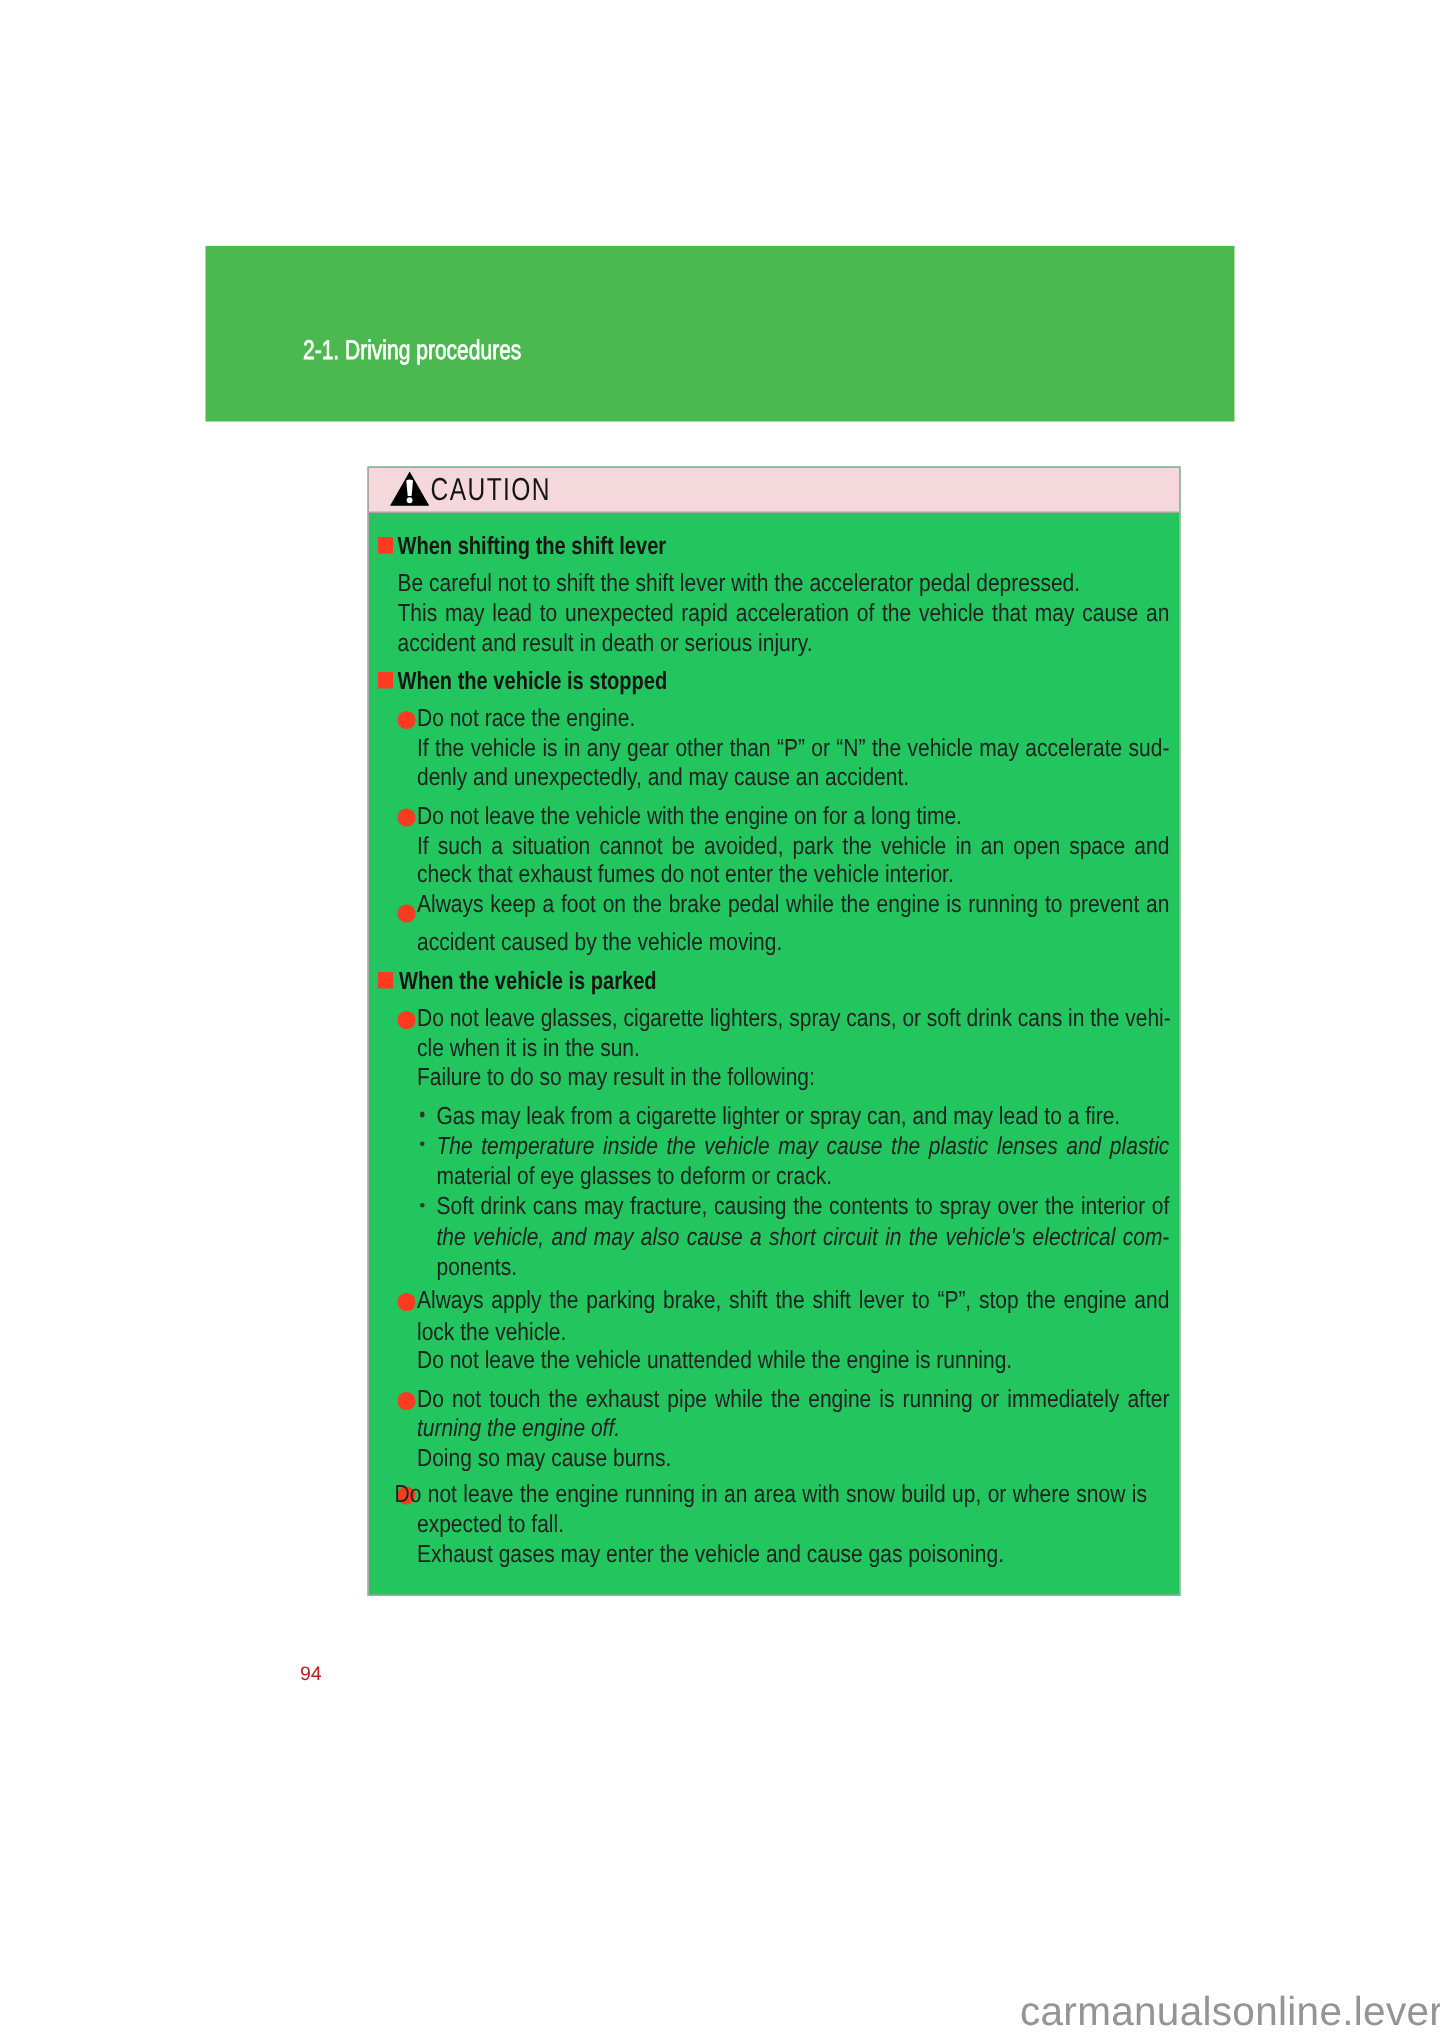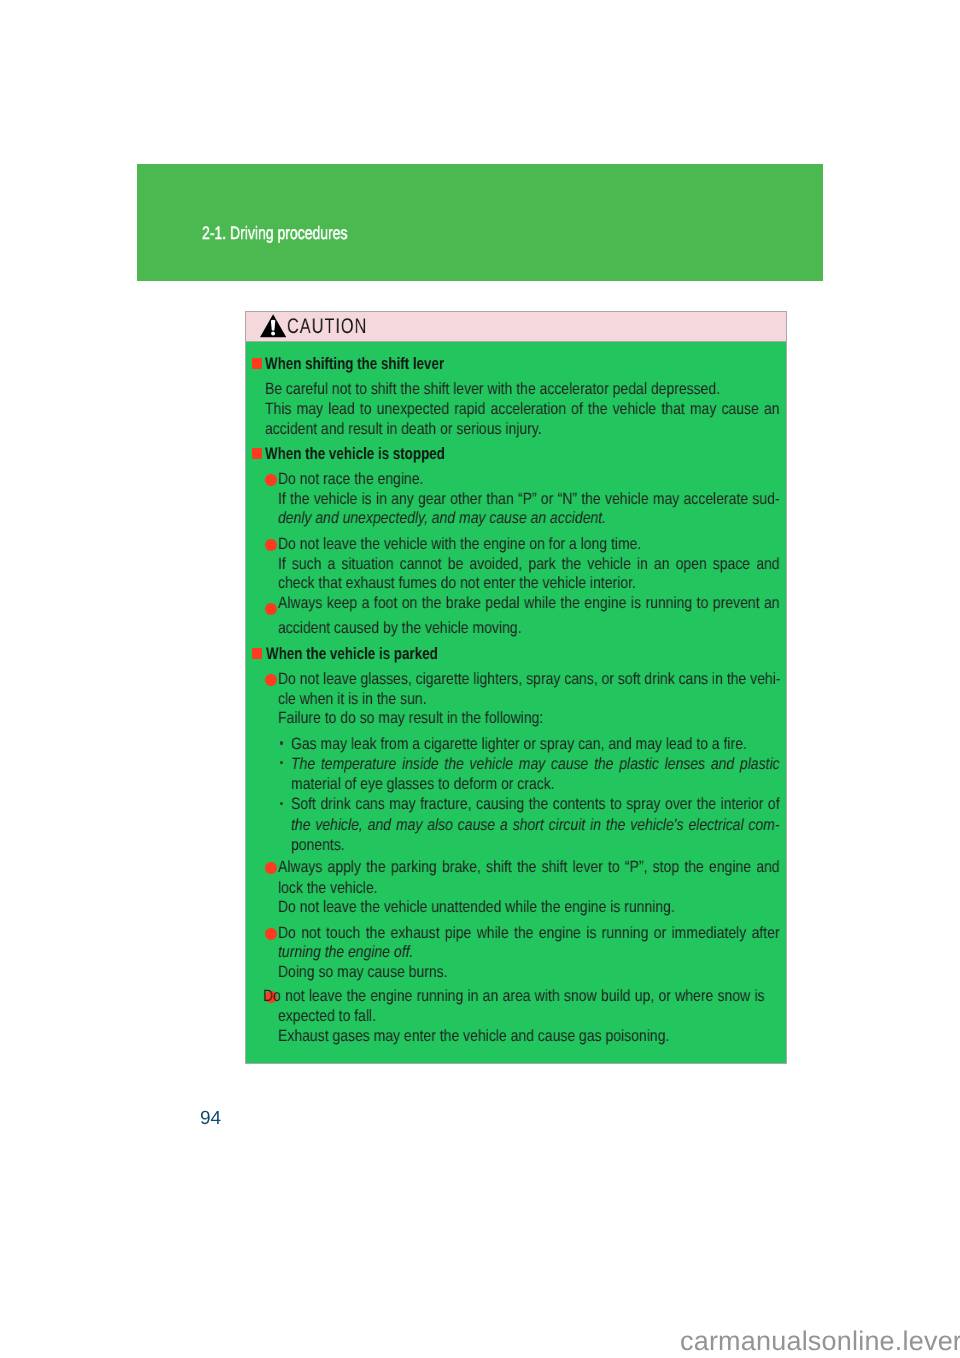--- a/index.html
+++ b/index.html
@@ -56,21 +56,21 @@
     font-size:16.4px;color:#222222;line-height:normal;
   }
   .rowj > span{white-space:nowrap;text-align:justify;text-align-last:justify;}
   .hrow > span{font-weight:bold;color:#151515;font-size:16.6px;}
   .sq{position:absolute;width:10.8px;height:10.8px;background:#fc3b21;}
   .dot{position:absolute;width:11.6px;height:11.6px;border-radius:50%;background:#fc3b21;}
   .sdot{position:absolute;width:3.3px;height:3.3px;border-radius:50%;background:#333;}
 
   .pagenum{position:absolute;left:200.3px;top:1108.3px;line-height:normal;}
   .pagenum > span{display:block;transform:scaleX(1.0);transform-origin:left top;
-    font-size:19px;color:#0c4a6e;white-space:nowrap;line-height:normal;}
+    font-size:13px;color:#b91c1c;white-space:nowrap;line-height:normal;}
   .wm{position:absolute;left:680.3px;top:1325.9px;font-size:27px;color:#949494;white-space:nowrap;line-height:normal;letter-spacing:0.2px;}
 </style>
 </head>
 <body>
 
 <div class="page">
 
   <div class="banner">
     <div class="banner-title">
         <span>2-1. Driving procedures</span>
@@ -106,21 +106,21 @@
         <div class="hrow" style="left: 19.4px; top: 102.1px;">
           <span style="transform: scaleX(0.806);">When the vehicle is stopped</span>
         </div>
         <span class="dot" style="left: 19.4px; top: 132px;"></span>
         <div class="row" style="left: 31.8px; top: 127.8px;">
           <span style="transform: scaleX(0.8538);">Do not race the engine.</span>
         </div>
         <div class="rowj" style="left: 31.8px; top: 147.5px;">
           <span style="transform: scaleX(0.8538); width: 587.491px;">If the vehicle is in any gear other than “P” or “N” the vehicle may accelerate sud-</span>
         </div>
-        <div class="row" style="left: 31.8px; top: 167px; font-style: italic;">
+        <div class="row" style="left: 31.8px; top: 167px;">
           <span style="transform: scaleX(0.8538);">denly and unexpectedly, and may cause an accident.</span>
         </div>
         <span class="dot" style="left: 19.4px; top: 196.9px;"></span>
         <div class="row" style="left: 31.8px; top: 192.7px;">
           <span style="transform: scaleX(0.8538);">Do not leave the vehicle with the engine on for a long time.</span>
         </div>
         <div class="rowj" style="left: 31.8px; top: 212.5px;">
           <span style="transform: scaleX(0.8538); width: 587.491px;">If such a situation cannot be avoided, park the vehicle in an open space and</span>
         </div>
         <div class="row" style="left: 31.8px; top: 232px;">

